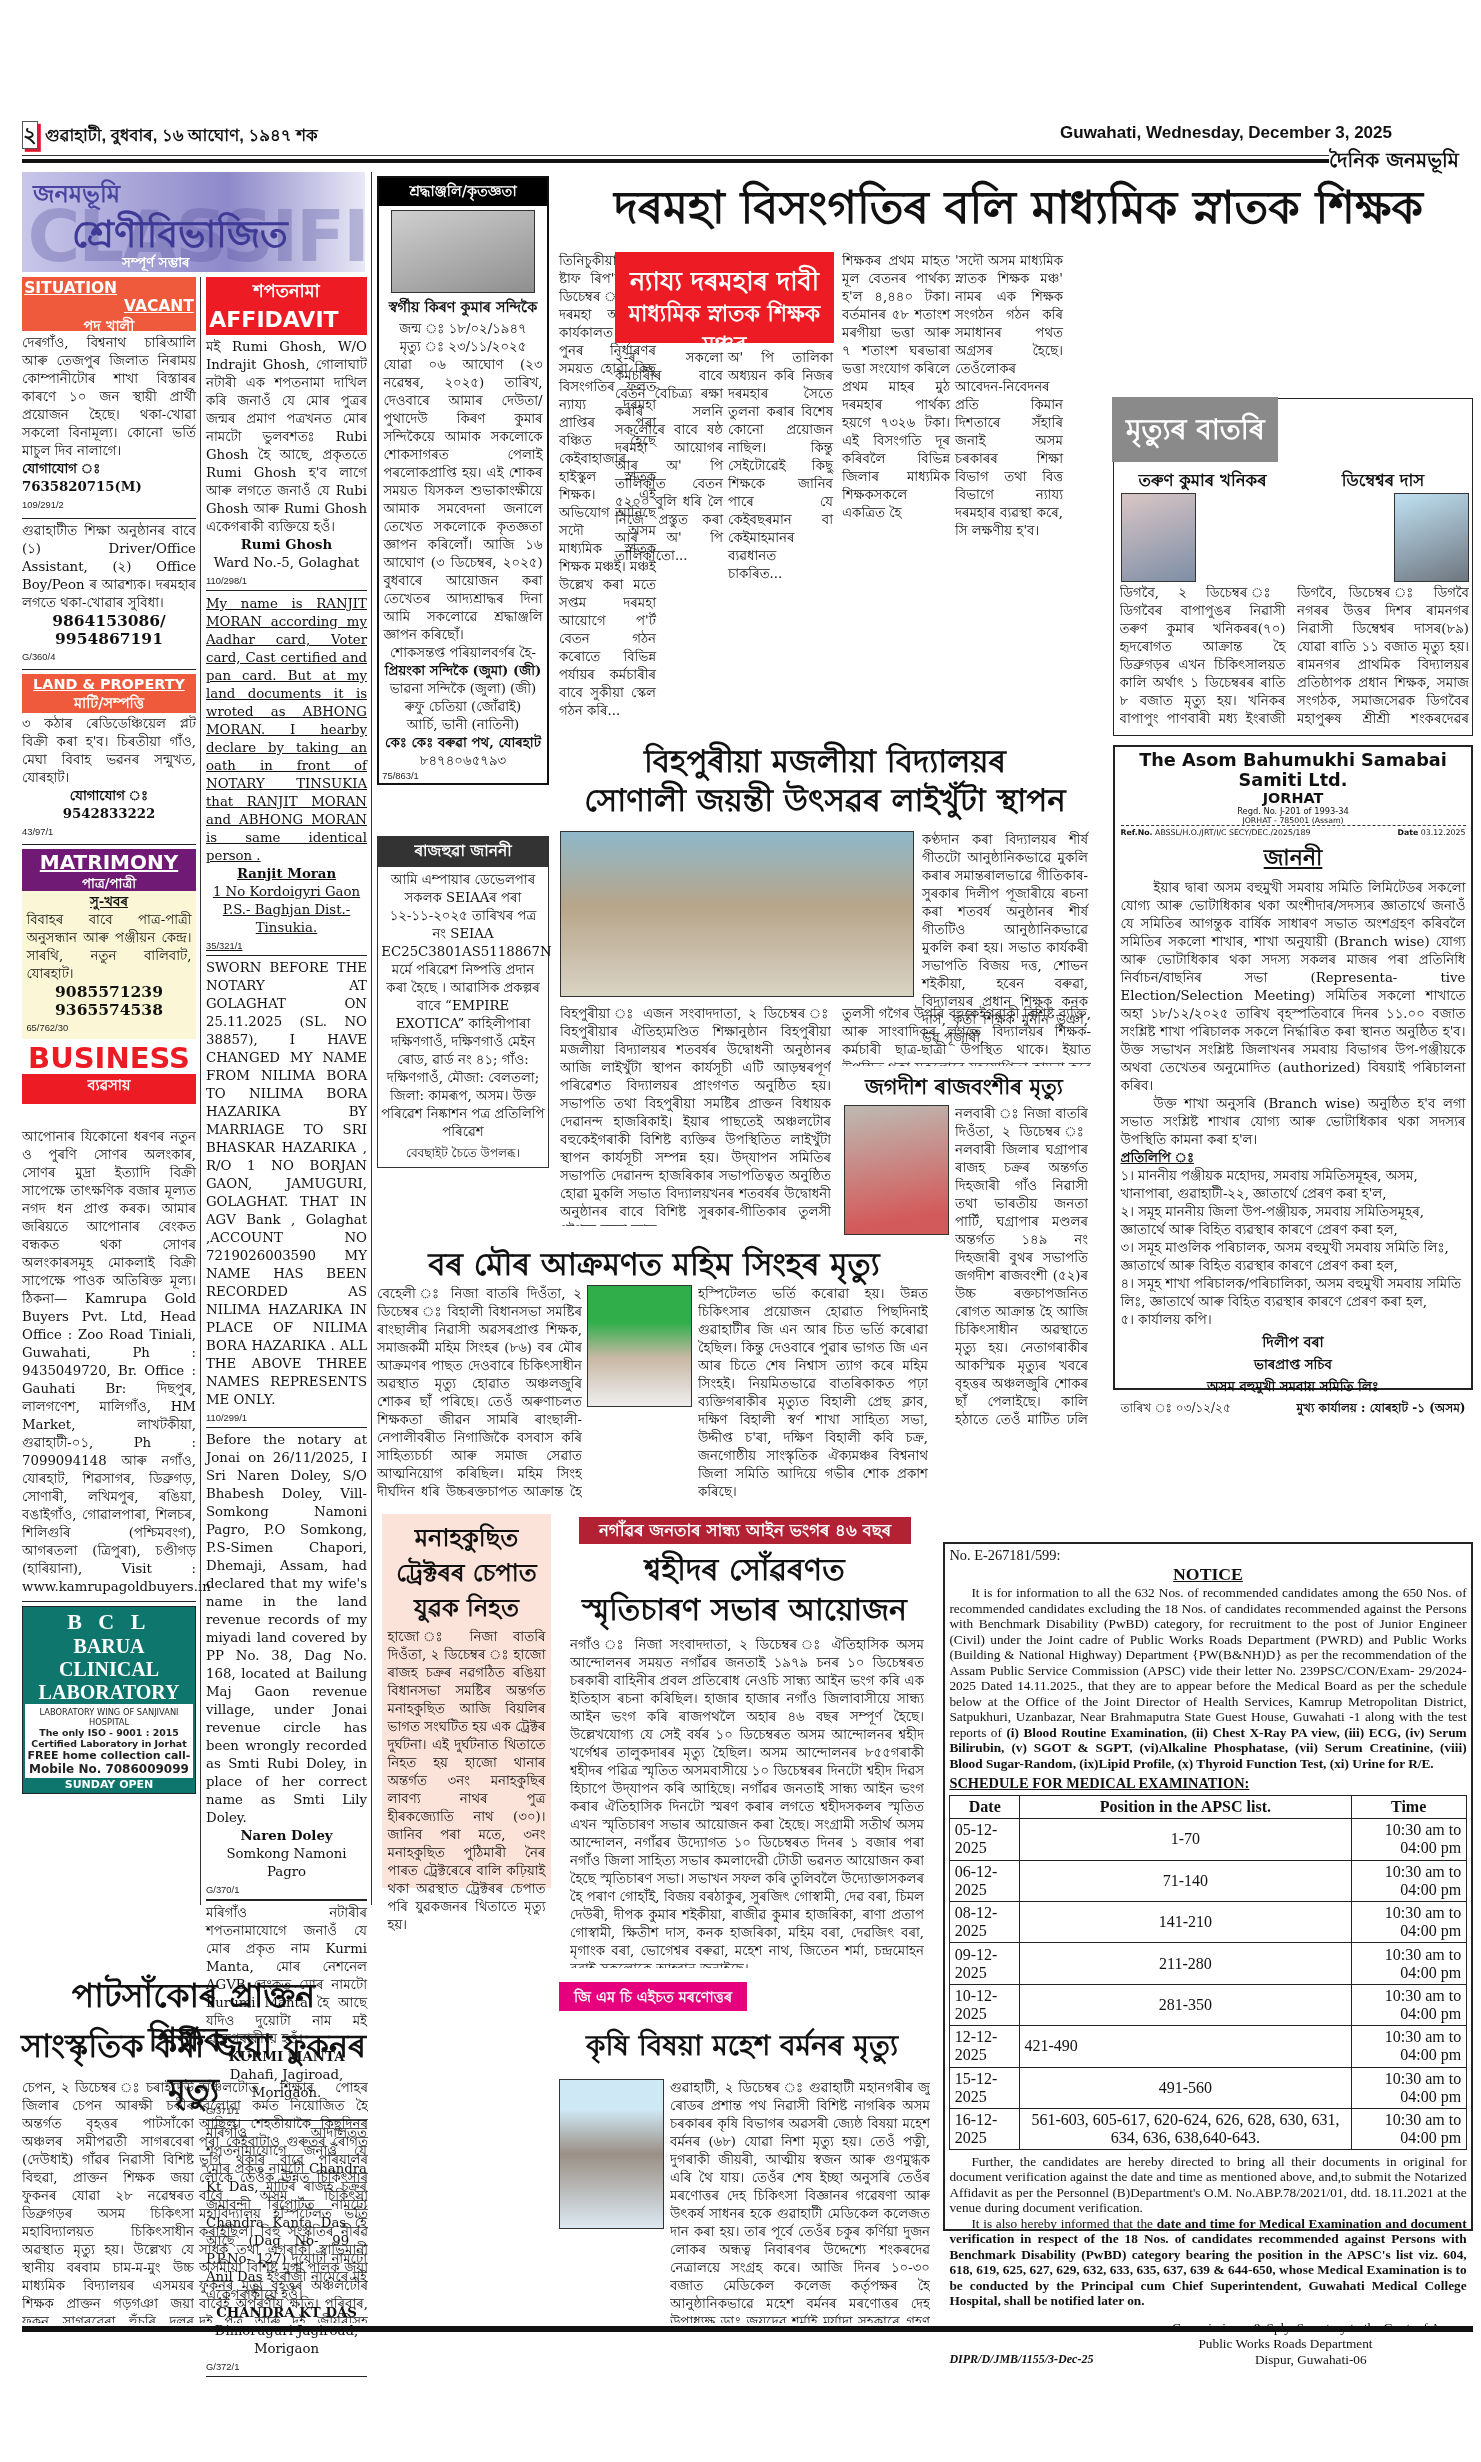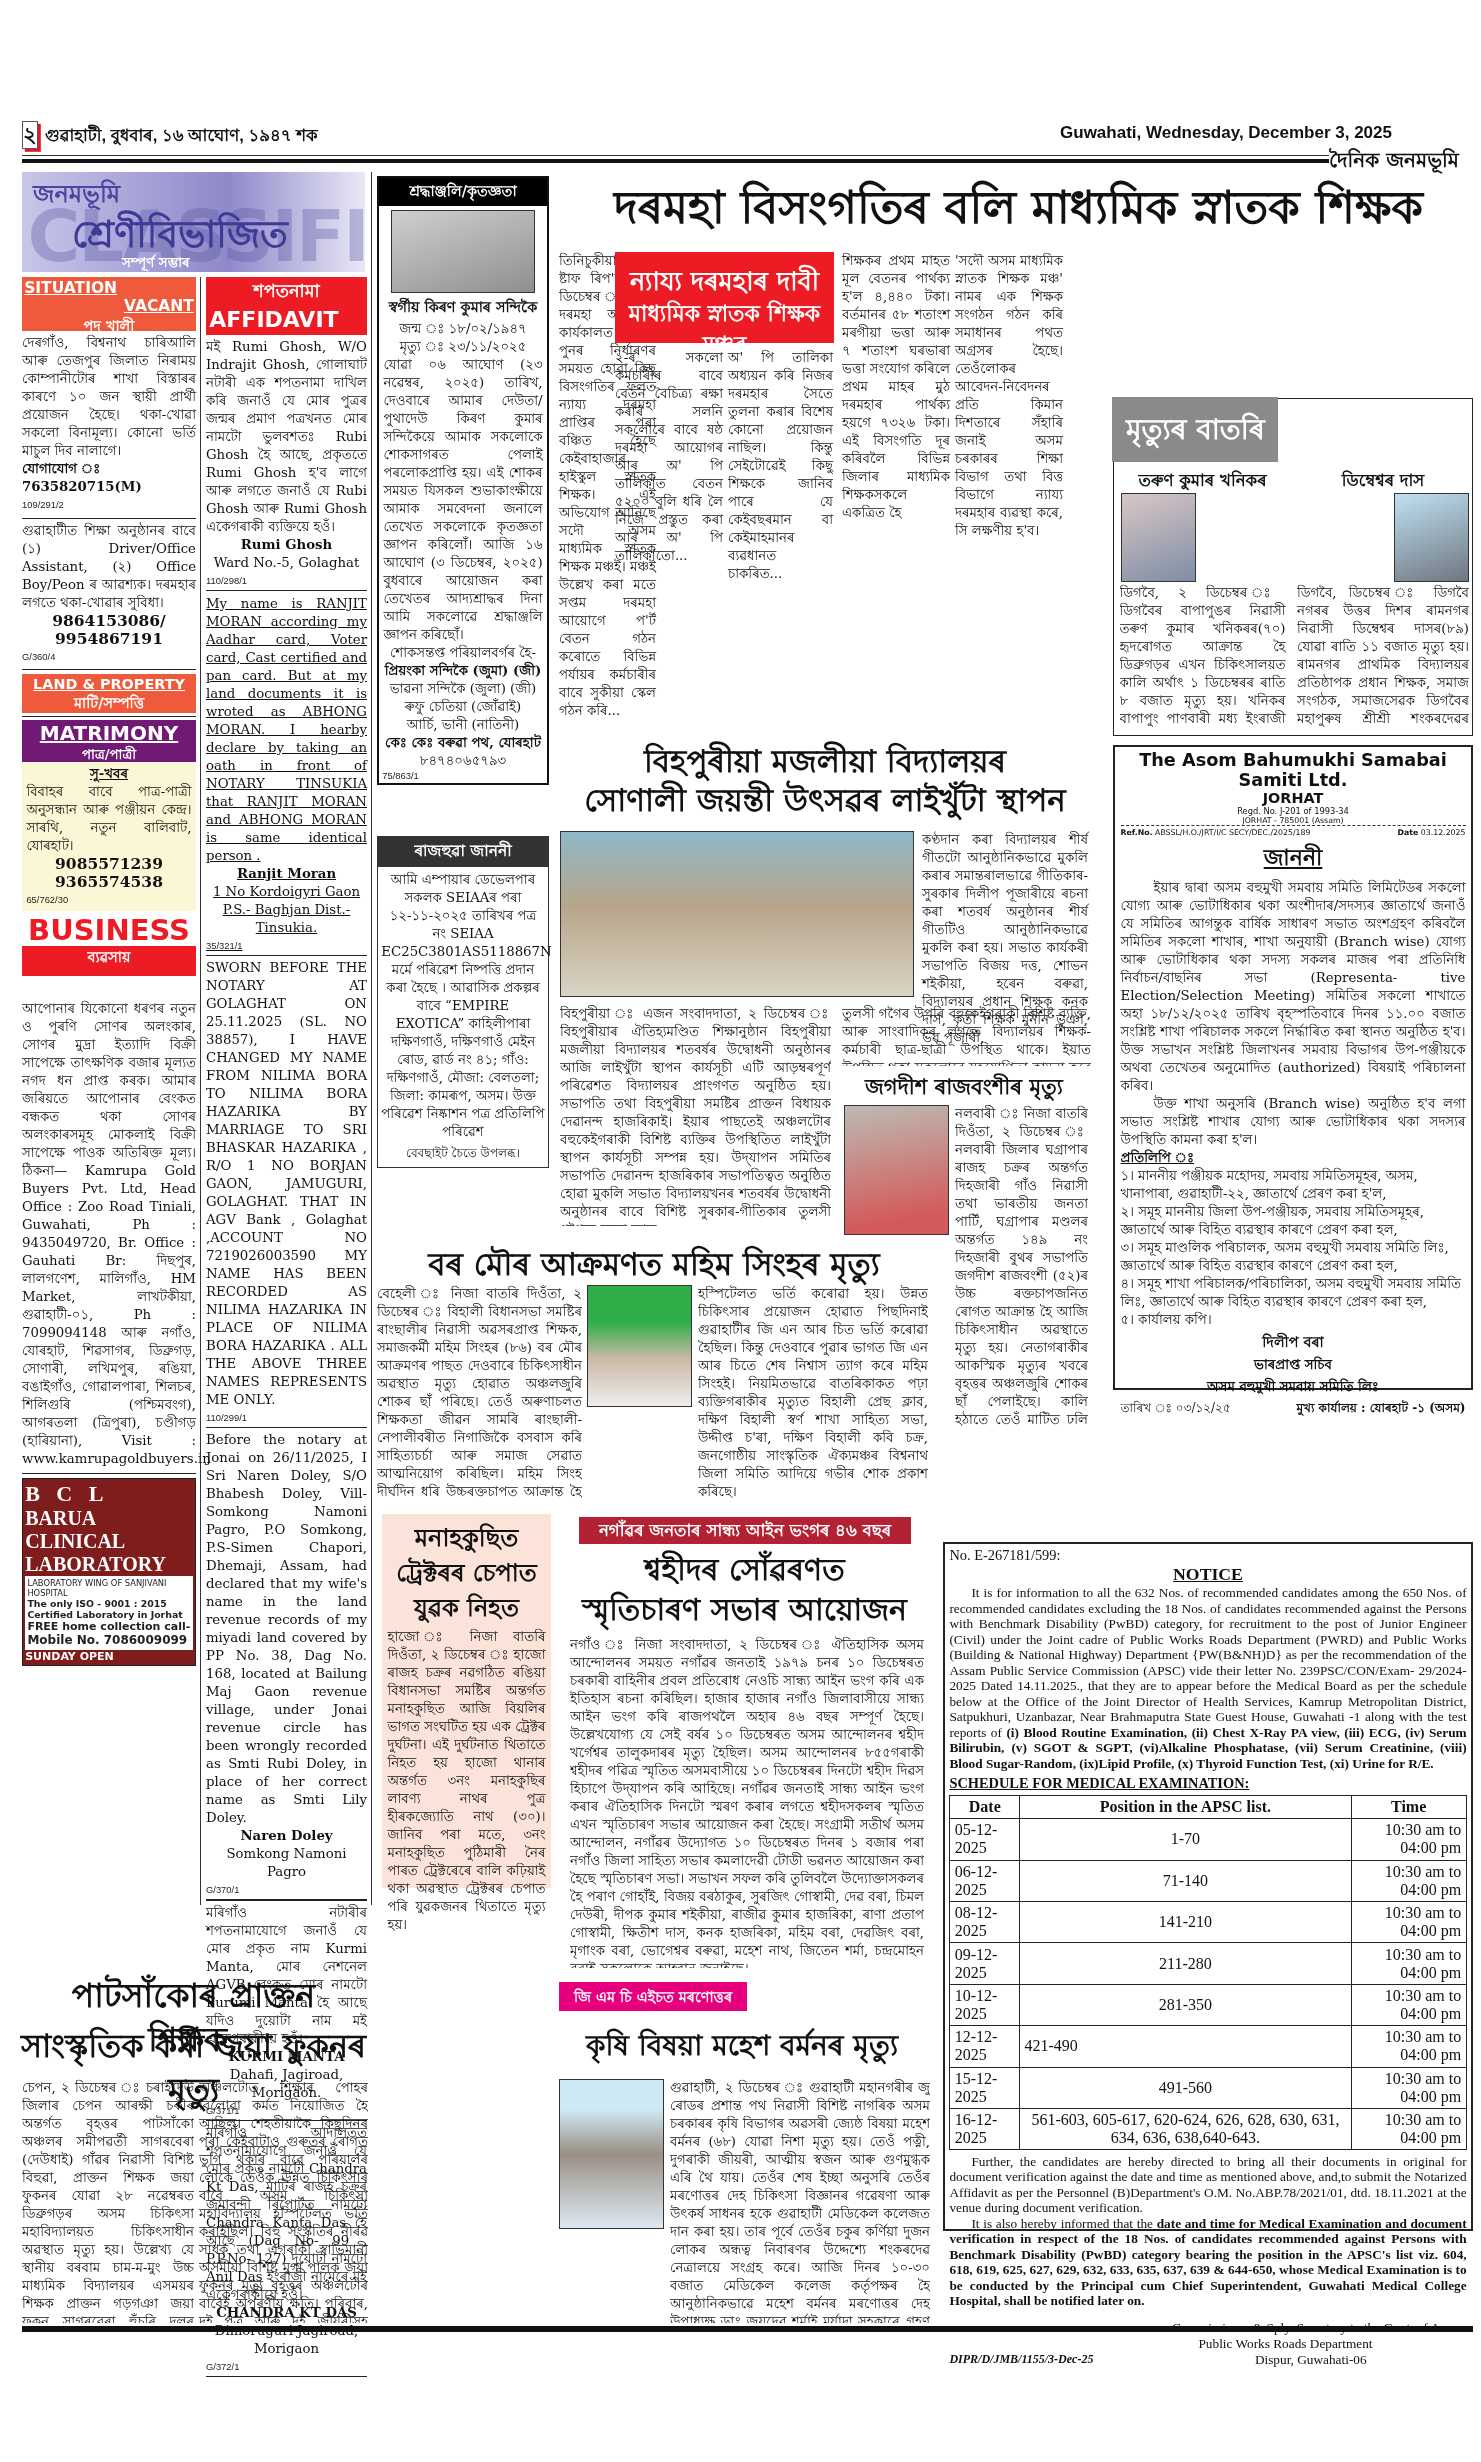--- a/index.html
+++ b/index.html
@@ -53,39 +53,44 @@
   <div class="txt-sm">
     <div>গুৱাহাটীত শিক্ষা অনুষ্ঠানৰ বাবে (১) Driver/Office Assistant, (২) Office Boy/Peon ৰ আৱশ্যক। দৰমহাৰ লগতে থকা-খোৱাৰ সুবিধা।</div>
     <div class="bold center" style="font-size:15.5px;">9864153086/ 9954867191</div>
     <div class="code">G/360/4</div>
   </div>
   <div class="rule" style="margin:3.3px 0;"></div>
   <div class="redbox" style="height:39px;padding:2.2px;">
     <div class="sans bold underline" style="font-size:14.4px;">LAND &amp; PROPERTY</div>
     <div class="bold" style="font-size:14.4px;">মাটি/সম্পত্তি</div>
   </div>
+  <div class="txt-sm" style="margin-top:2.2px;">
+    <div>৩ কঠাৰ ৰেডিডেঞ্চিয়েল প্লট বিক্ৰী কৰা হ'ব। চিৰতীয়া গাঁও, মেঘা বিবাহ ভৱনৰ সন্মুখত, যোৰহাট।</div>
+    <div class="bold center">যোগাযোগ ঃ 9542833222</div>
+    <div class="code">43/97/1</div>
+  </div>
   <div class="rule" style="margin:3.3px 0;"></div>
   <div class="redbox" style="background:#701a75;height:42px;padding:1.1px;">
     <div class="sans bold underline" style="font-size:20px;">MATRIMONY</div>
     <div class="bold" style="font-size:13.3px;">পাত্ৰ/পাত্ৰী</div>
   </div>
   <div style="background:#fbf7d6;padding:2.2px 4.4px;" class="txt-sm">
     <div class="bold center underline">সু-খবৰ</div>
     <div>বিবাহৰ বাবে পাত্ৰ-পাত্ৰী অনুসন্ধান আৰু পঞ্জীয়ন কেন্দ্ৰ। সাৰথি, নতুন বালিবাট, যোৰহাট।</div>
     <div class="bold center" style="font-size:15.5px;">9085571239</div>
     <div class="bold center" style="font-size:15.5px;">9365574538</div>
     <div class="code">65/762/30</div>
   </div>
   <div class="redbox" style="background:#fff;color:#ed1c24;margin-top:4.4px;height:61px;border-bottom:22px solid #ed1c24;">
     <div class="sans bold" style="font-size:29px;line-height:31px;">BUSINESS</div>
     <div class="bold" style="font-size:14.4px;color:#fff;background:#ed1c24;">ব্যৱসায়</div>
   </div>
   <div class="txt-sm" style="margin-top:24px;">আপোনাৰ যিকোনো ধৰণৰ নতুন ও পুৰণি সোণৰ অলংকাৰ, সোণৰ মুদ্ৰা ইত্যাদি বিক্ৰী সাপেক্ষে তাৎক্ষণিক বজাৰ মূল্যত নগদ ধন প্ৰাপ্ত কৰক। আমাৰ জৰিয়তে আপোনাৰ বেংকত বন্ধকত থকা সোণৰ অলংকাৰসমূহ মোকলাই বিক্ৰী সাপেক্ষে পাওক অতিৰিক্ত মূল্য। ঠিকনা— Kamrupa Gold Buyers Pvt. Ltd, Head Office : Zoo Road Tiniali, Guwahati, Ph : 9435049720, Br. Office : Gauhati Br: দিছপুৰ, লালগণেশ, মালিগাঁও, HM Market, লাখটকীয়া, গুৱাহাটী-০১, Ph : 7099094148 আৰু নগাঁও, যোৰহাট, শিৱসাগৰ, ডিব্ৰুগড়, সোণাৰী, লখিমপুৰ, ৰঙিয়া, বঙাইগাঁও, গোৱালপাৰা, শিলচৰ, শিলিগুৰি (পশ্চিমবংগ), আগৰতলা (ত্ৰিপুৰা), চণ্ডীগড় (হাৰিয়ানা), Visit : www.kamrupagoldbuyers.in</div>
   <div class="rule" style="margin:4.4px 0;"></div>
-  <div style="background:#7f1d1d;color:#fff;padding:2.2px;border:1.1px solid #222;">
+  <div style="background:#0f766e;color:#fff;padding:2.2px;text-align:center;border:1.1px solid #222;">
     <div class="serif bold" style="font-size:22px;letter-spacing:5.5px;">B C L</div>
     <div class="serif bold" style="font-size:20px;">BARUA</div>
     <div class="serif bold" style="font-size:20px;">CLINICAL</div>
     <div class="serif bold" style="font-size:20px;">LABORATORY</div>
     <div style="background:#fff;color:#222;padding:2.2px;" class="sans">
       <div style="font-size:8.3px;">LABORATORY WING OF SANJIVANI HOSPITAL</div>
       <div class="bold" style="font-size:9.4px;">The only ISO - 9001 : 2015 Certified Laboratory in Jorhat</div>
       <div class="bold" style="font-size:11px;">FREE home collection call-</div>
       <div class="bold" style="font-size:12px;">Mobile No. 7086009099</div>
     </div>

